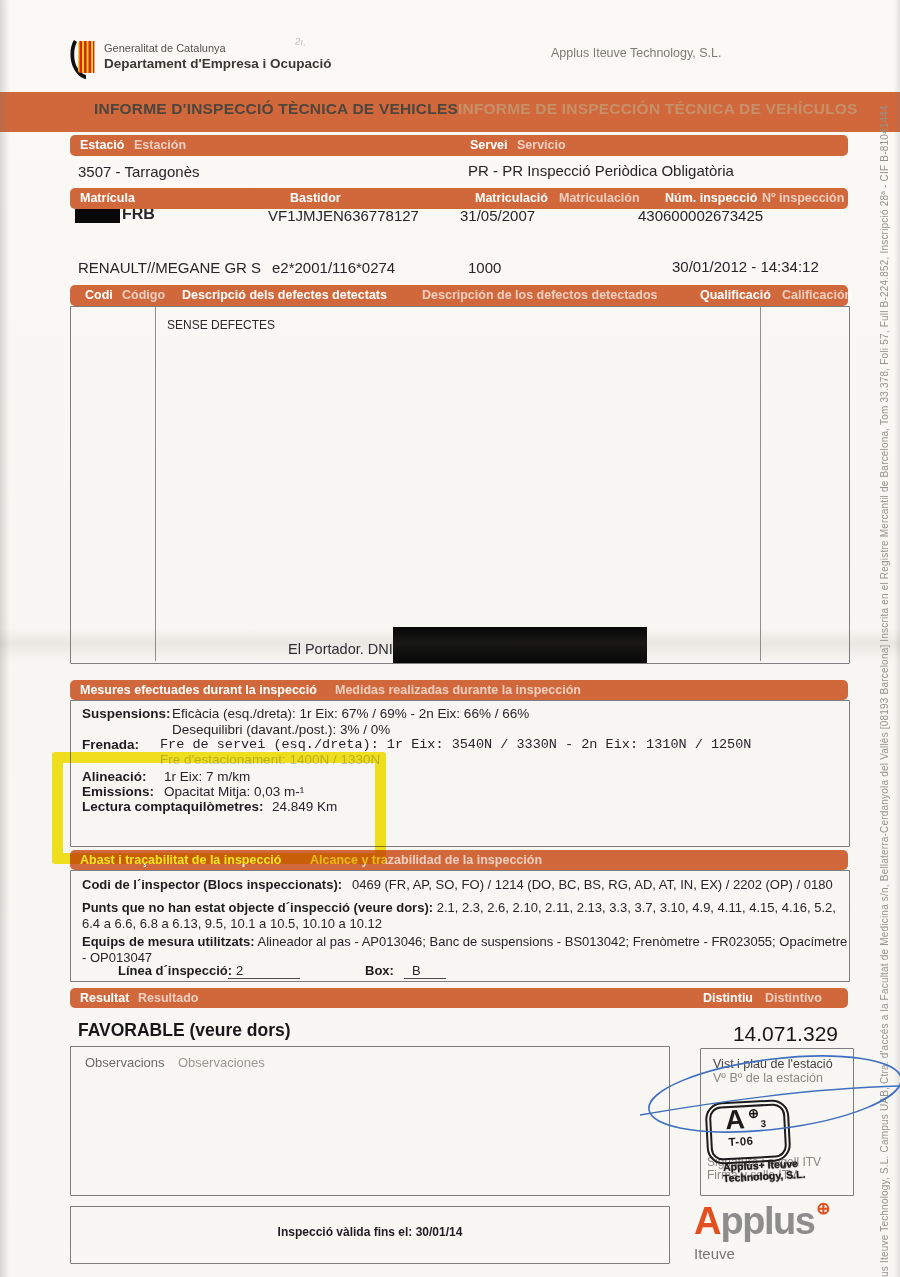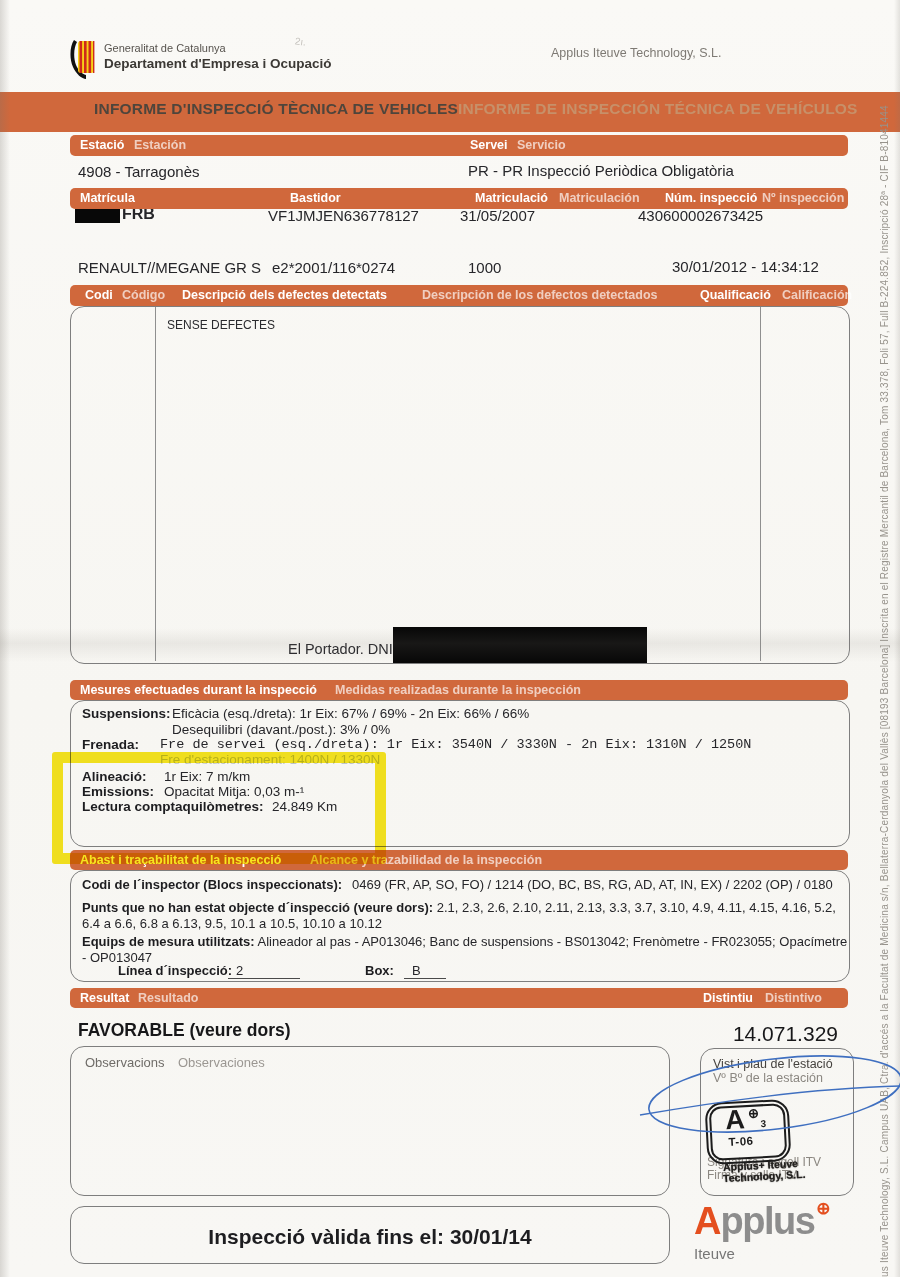--- a/index.html
+++ b/index.html
@@ -9,21 +9,21 @@
   .page::before{content:"";position:absolute;left:0;top:0;width:10px;height:100%;
         background:linear-gradient(90deg,rgba(120,115,108,.25),rgba(120,115,108,0));z-index:5;}
   .page::after{content:"";position:absolute;right:0;top:0;width:6px;height:100%;
         background:linear-gradient(270deg,rgba(120,115,108,.18),rgba(120,115,108,0));z-index:5;}
   .abs{position:absolute;white-space:nowrap;}
   .bar{position:absolute;left:70px;width:778px;height:21px;background:#d0683c;border-radius:5px;line-height:21px;z-index:2;}
   .bar span{font-size:12.5px;font-weight:bold;}
   .ca{color:#ffffff;}
   .es{color:rgba(255,255,255,.68);}
   .val{font-size:15px;color:#26262a;}
-  .box{position:absolute;border:1.4px solid #7e7e7e;border-radius:14px;background:transparent;}
+  .box{position:absolute;border:1.4px solid #7e7e7e;border-radius:1px;background:transparent;}
   .blk{position:absolute;background:#080808;}
   .mlbl{font-weight:bold;font-size:13.5px;color:#1d1d20;}
   .mval{font-size:13.5px;color:#26262a;}
   .slbl{font-weight:bold;font-size:13px;color:#1d1d20;}
   .sval{font-size:13px;color:#26262a;}
   .wrappar{position:absolute;width:766px;font-size:13px;line-height:16px;white-space:normal;}
   .crease{position:absolute;left:0;width:900px;pointer-events:none;z-index:4;}
   .vline{position:absolute;width:1px;background:#8f8f8f;}
   .stamp{position:absolute;left:706px;top:1101px;width:80px;height:58px;border:2.6px solid #1c1c1c;
          border-radius:17px;transform:rotate(-3deg);z-index:6;}
@@ -58,21 +58,21 @@
     <span class="abs" style="left:94px;top:8px;font-size:15.5px;font-weight:bold;color:#4e453c;letter-spacing:.2px;">INFORME D'INSPECCIÓ TÈCNICA DE VEHICLES</span>
     <span class="abs" style="left:458px;top:8px;font-size:15.5px;font-weight:bold;color:#c79069;letter-spacing:.2px;">INFORME DE INSPECCIÓN TÉCNICA DE VEHÍCULOS</span>
   </div>
 
   <div class="bar" style="top:135px;">
     <span class="ca abs" style="left:10px;">Estació</span>
     <span class="es abs" style="left:64px;">Estación</span>
     <span class="ca abs" style="left:400px;">Servei</span>
     <span class="es abs" style="left:447px;">Servicio</span>
   </div>
-  <div class="abs val" style="left:78px;top:163px;">4908 - Tarragonès</div>
+  <div class="abs val" style="left:78px;top:163px;">3507 - Tarragonès</div>
   <div class="abs val" style="left:468px;top:162px;">PR - PR Inspecció Periòdica Obligatòria</div>
 
   <div class="bar" style="top:188px;">
     <span class="ca abs" style="left:10px;">Matrícula</span>
     <span class="ca abs" style="left:220px;">Bastidor</span>
     <span class="ca abs" style="left:405px;">Matriculació</span>
     <span class="es abs" style="left:489px;">Matriculación</span>
     <span class="ca abs" style="left:595px;">Núm. inspecció</span>
     <span class="es abs" style="left:692px;">Nº inspección</span>
   </div>
@@ -175,21 +175,21 @@
       <span class="abs" style="left:16px;top:28px;font-size:11.5px;font-weight:bold;letter-spacing:.5px;color:#1c1c1c;">T-06</span>
     </div>
   </div>
 
   <svg class="sig-svg" width="900" height="1277" viewBox="0 0 900 1277">
     <ellipse cx="775" cy="1094" rx="127" ry="35" fill="none" stroke="#3f6fc0" stroke-width="1.6" transform="rotate(-7 775 1094)"></ellipse>
     <path d="M 640 1115 C 710 1103, 810 1088, 900 1086" fill="none" stroke="#3f6fc0" stroke-width="1.4"></path>
   </svg>
 
   <div class="box" style="left:70px;top:1206px;width:598px;height:56px;">
-    <div style="width:100%;text-align:center;margin-top:18px;font-size:21px;font-weight:bold;color:#1d1d20;">Inspecció vàlida fins el: 30/01/14</div>
+    <div style="width:100%;text-align:center;margin-top:18px;font-size:12px;font-weight:bold;color:#1d1d20;">Inspecció vàlida fins el: 30/01/14</div>
   </div>
 
   <div class="abs" style="left:694px;top:1198px;">
     <span style="font-size:38px;font-weight:bold;color:#e44f1f;letter-spacing:-1px;">A</span><span style="font-size:38px;font-weight:bold;color:#8d8d8d;letter-spacing:-1.5px;">pplus</span><span style="font-size:17px;font-weight:bold;color:#e44f1f;vertical-align:20px;margin-left:2px;">⊕</span>
     <div style="font-size:15px;color:#767676;margin-top:2px;">Iteuve</div>
   </div>
 
   <div class="vertical">Applus Iteuve Technology, S.L. Campus UAB, Ctra. d'accés a la Facultat de Medicina s/n, Bellaterra-Cerdanyola del Vallès [08193 Barcelona]  Inscrita en el Registre Mercantil de Barcelona, Tom 33.378, Foli 57, Full B-224.852, Inscripció 28ª - CIF B-81041444</div>
 
 </div>

